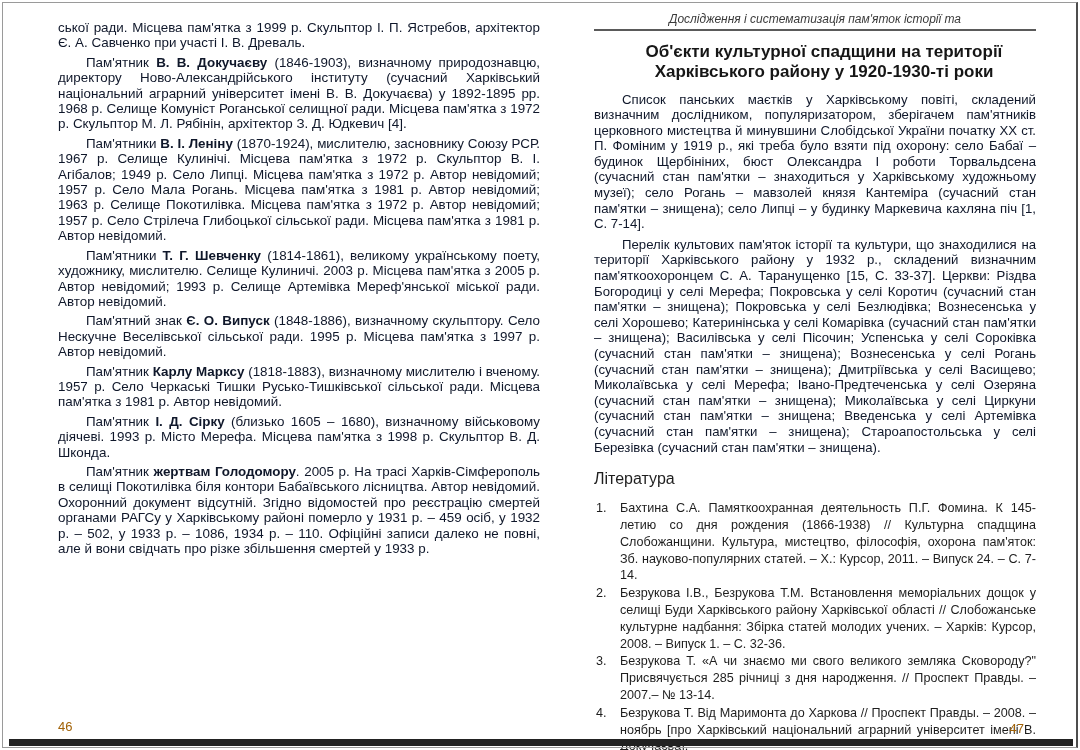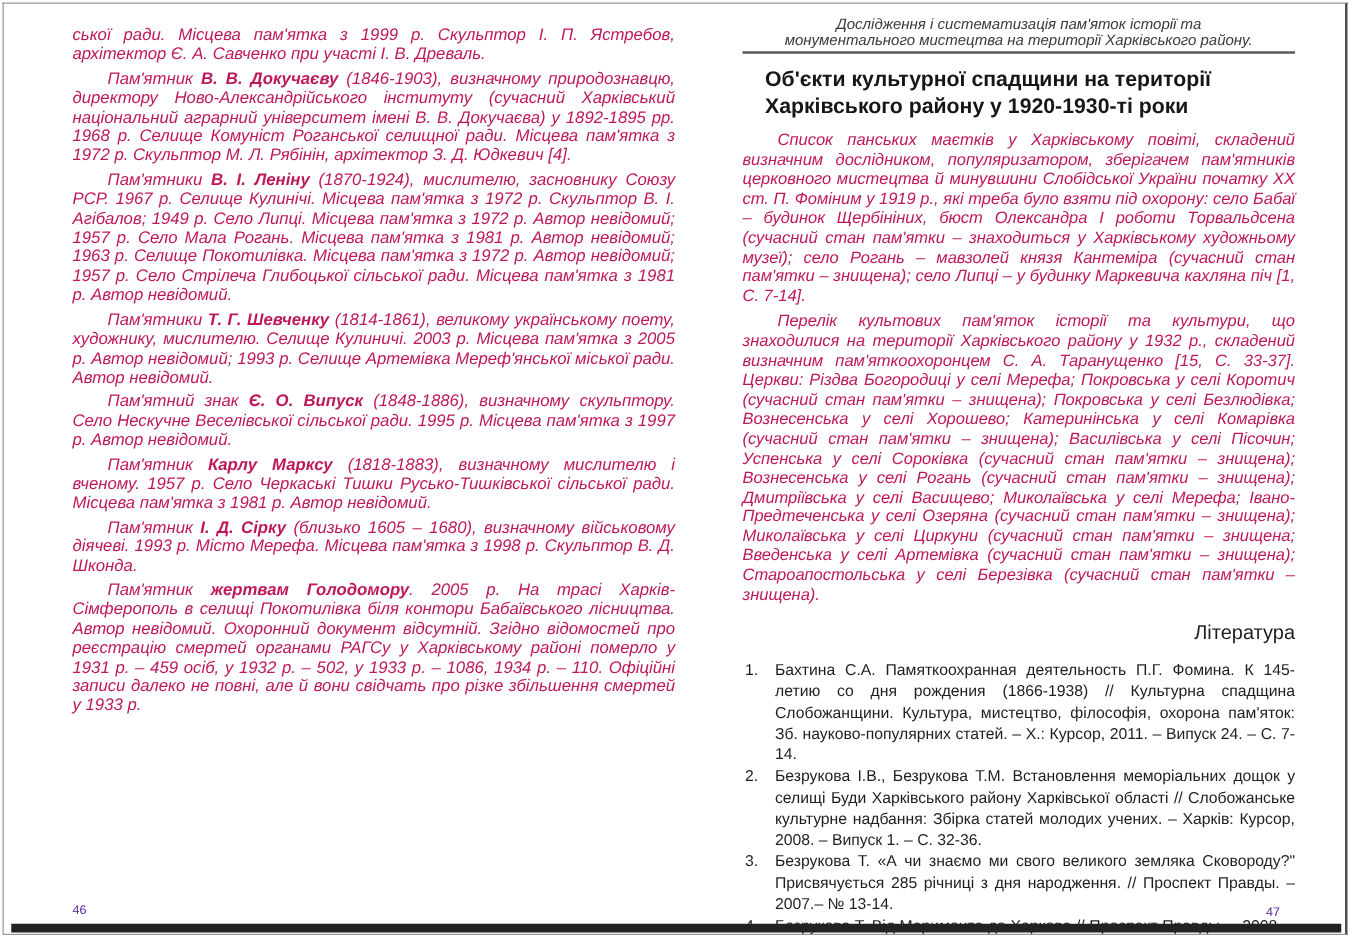--- a/index.html
+++ b/index.html
@@ -28,45 +28,44 @@
     padding-bottom:3px;
   }
   .running-head.left{padding-left:16px;padding-top:8px;line-height:14px;}
   .running-head.right{text-align:center;line-height:12.5px;font-size:12px;padding-top:1px;}
 
   .body-text{margin-top:8px;}
   .para{
     margin:0 0 4px 0;
     font-size:13.4px;line-height:15.4px;
     text-align:justify;text-indent:28px;
-    color:#be185d;
-    font-style:italic;
+    color:#0f172a;
   }
   .page-right .para{font-size:13.2px;line-height:15.6px;margin-bottom:5px;}
   .para.no-indent{text-indent:0;}
   .para .b{font-weight:bold;}
 
   .article-title{
     margin:11px 0 9px 0;padding-left:18px;
-    font-size:17px;line-height:20.5px;font-weight:bold;color:#161616;
+    font-size:17px;line-height:20.5px;font-weight:bold;color:#161616;text-align:center;
   }
   .lit-heading{
-    text-align:right;font-size:16px;font-weight:400;color:#1e1e1e;
+    text-align:left;font-size:16px;font-weight:400;color:#1e1e1e;
     margin:15px 0 12px 0;
   }
   .refs{
     list-style:none;margin:0;padding:0;
   }
   .refs li{
     position:relative;padding-left:26px;margin:0 0 1px 0;
     font-size:12.6px;line-height:16.8px;text-align:justify;color:#1e1e1e;
   }
   .refs .ref-num{position:absolute;left:2px;top:0;}
   .page-number{
-    position:absolute;font-size:10px;color:#4c1d95;
+    position:absolute;font-size:13px;color:#a16207;
   }
   .page-number.left{left:0;bottom:16px;}
   .page-number.right{right:12px;bottom:14px;}
 </style>
 </head>
 <body>
 
 <div>
 
   <div class="page page-left">
@@ -79,21 +78,20 @@
         <p class="para"><span>Пам'ятник </span><span class="b">Карлу Марксу</span><span> (1818-1883), визначному мислителю і вченому. 1957 р. Село Черкаські Тишки Русько-Тишківської сільської ради. Місцева пам'ятка з 1981 р. Автор невідомий.</span></p>
         <p class="para"><span>Пам'ятник </span><span class="b">І. Д. Сірку</span><span> (близько 1605 – 1680), визначному військовому діячеві. 1993 р. Місто Мерефа. Місцева пам'ятка з 1998 р. Скульптор В. Д. Шконда.</span></p>
         <p class="para"><span>Пам'ятник </span><span class="b">жертвам Голодомору</span><span>. 2005 р. На трасі Харків-Сімферополь в селищі Покотилівка біля контори Бабаївського лісництва. Автор невідомий. Охоронний документ відсутній. Згідно відомостей про реєстрацію смертей органами РАГСу у Харківському районі померло у 1931 р. – 459 осіб, у 1932 р. – 502, у 1933 р. – 1086, 1934 р. – 110. Офіційні записи далеко не повні, але й вони свідчать про різке збільшення смертей у 1933 р.</span></p>
       </div>
     <div class="page-number left">46</div>
   </div>
 
   <div class="page page-right">
     <div class="running-head right">
       <div>Дослідження і систематизація пам'яток історії та</div>
-      <div>монументального мистецтва на території Харківського району.</div>
     </div>
     <h1 class="article-title">Об'єкти культурної спадщини на території Харківського району у 1920-1930-ті роки</h1>
     <div class="body-text" id="right-paras">
         <p class="para"><span>Список панських маєтків у Харківському повіті, складений визначним дослідником, популяризатором, зберігачем пам'ятників церковного мистецтва й минувшини Слобідської України початку XX ст. П. Фоміним у 1919 р., які треба було взяти під охорону: село Бабаї – будинок Щербініних, бюст Олександра І роботи Торвальдсена (сучасний стан пам'ятки – знаходиться у Харківському художньому музеї); село Рогань – мавзолей князя Кантеміра (сучасний стан пам'ятки – знищена); село Липці – у будинку Маркевича кахляна піч [1, С. 7-14].</span></p>
         <p class="para"><span>Перелік культових пам'яток історії та культури, що знаходилися на території Харківського району у 1932 р., складений визначним пам'яткоохоронцем С. А. Таранущенко [15, С. 33-37]. Церкви: Різдва Богородиці у селі Мерефа; Покровська у селі Коротич (сучасний стан пам'ятки – знищена); Покровська у селі Безлюдівка; Вознесенська у селі Хорошево; Катеринінська у селі Комарівка (сучасний стан пам'ятки – знищена); Василівська у селі Пісочин; Успенська у селі Сороківка (сучасний стан пам'ятки – знищена); Вознесенська у селі Рогань (сучасний стан пам'ятки – знищена); Дмитріївська у селі Васищево; Миколаївська у селі Мерефа; Івано-Предтеченська у селі Озеряна (сучасний стан пам'ятки – знищена); Миколаївська у селі Циркуни (сучасний стан пам'ятки – знищена; Введенська у селі Артемівка (сучасний стан пам'ятки – знищена); Староапостольська у селі Березівка (сучасний стан пам'ятки – знищена).</span></p>
       </div>
     <div class="lit-heading">Література</div>
     <ol class="refs" id="refs">
         <li><span class="ref-num">1.</span><span>Бахтина С.А. Памяткоохранная деятельность П.Г. Фомина. К 145-летию со дня рождения (1866-1938) // Культурна спадщина Слобожанщини. Культура, мистецтво, філософія, охорона пам'яток: Зб. науково-популярних статей. – Х.: Курсор, 2011. – Випуск 24. – С. 7-14.</span></li>
         <li><span class="ref-num">2.</span><span>Безрукова І.В., Безрукова Т.М. Встановлення меморіальних дощок у селищі Буди Харківського району Харківської області // Слобожанське культурне надбання: Збірка статей молодих учених. – Харків: Курсор, 2008. – Випуск 1. – С. 32-36.</span></li>

